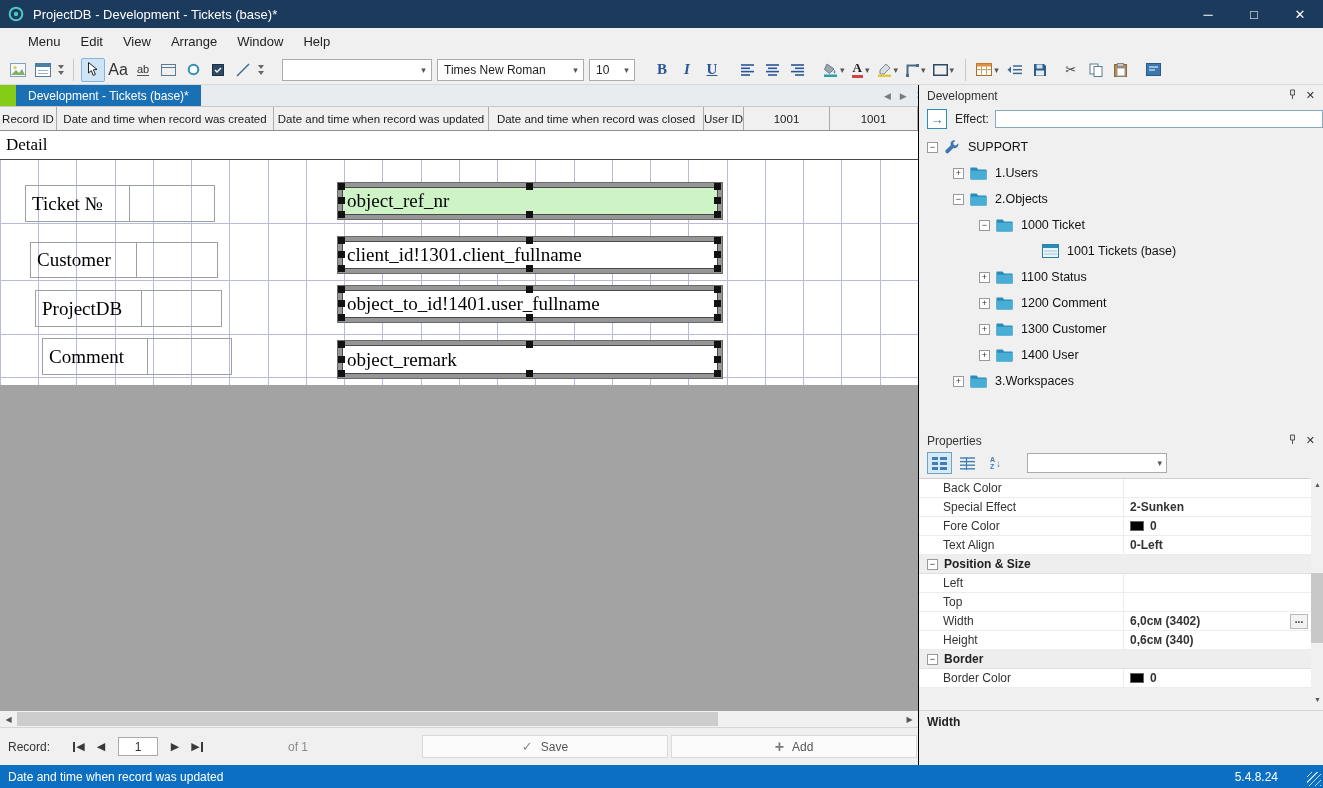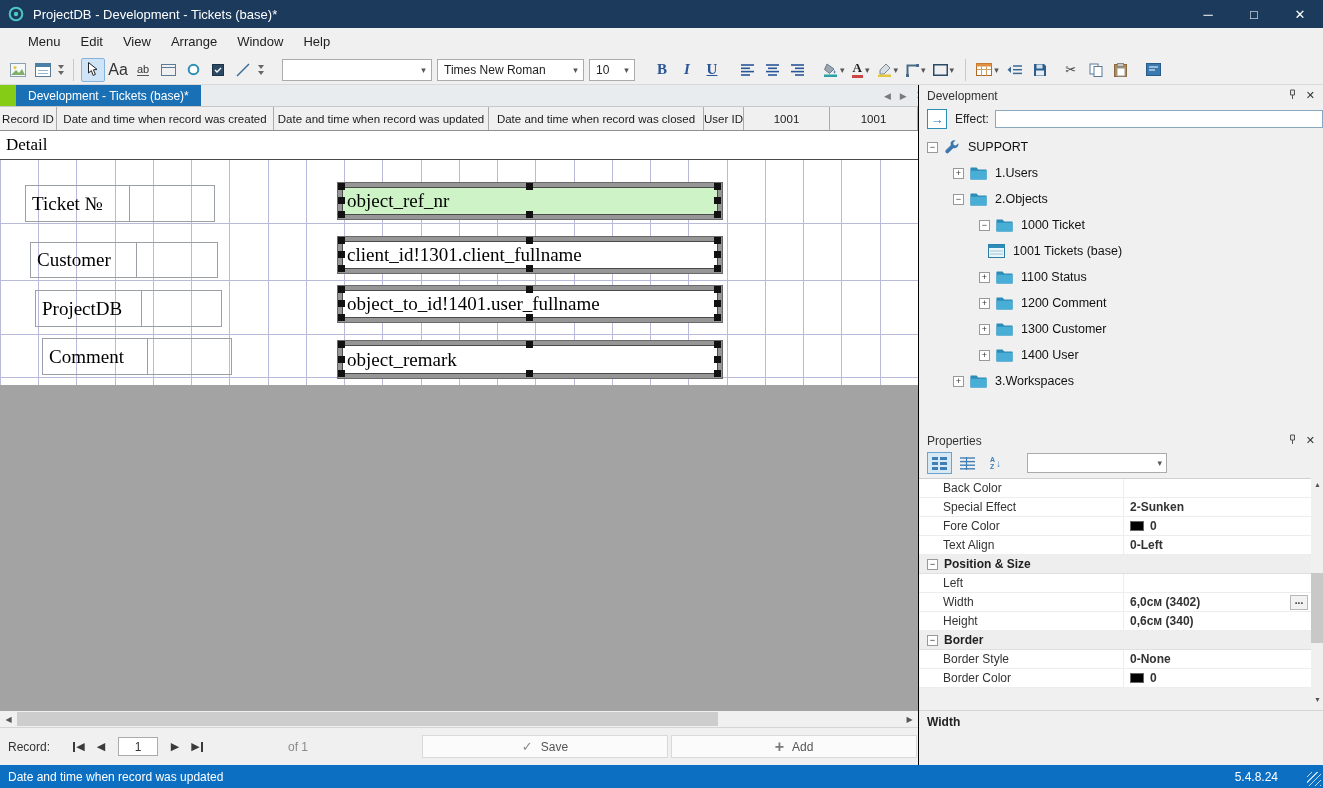--- a/index.html
+++ b/index.html
@@ -522,21 +522,21 @@
         <div class="titem" style="padding-left: 60px;">
           <span class="texp">−</span>
           <span class="ticon">
             <svg width="17" height="14" viewBox="0 0 17 14">
               <path d="M1 1.5h5.5l1.8 2H16a.6.6 0 0 1 .6.6V13a.6.6 0 0 1-.6.6H1A.6.6 0 0 1 .4 13V2A.6.6 0 0 1 1 1.5Z" fill="#2b8cb8"></path>
               <path d="M.6 4.8h15.9V13a.6.6 0 0 1-.6.6H1.2a.6.6 0 0 1-.6-.6Z" fill="#49aed6"></path>
             </svg>
           </span>
           <span class="tlabel">1000 Ticket</span>
         </div>
-        <div class="titem" style="padding-left: 52px;">
+        <div class="titem" style="padding-left: 106px;">
           <span class="texp spacer"></span>
           <span class="ticon">
             <svg width="17" height="14" viewBox="0 0 17 14">
               <rect x="0.5" y="0.5" width="16" height="13" fill="#eaf5fa" stroke="#2a7d9e"></rect>
               <rect x="0.5" y="0.5" width="16" height="3.5" fill="#2b8cb8"></rect>
               <line x1="2" y1="7" x2="15" y2="7" stroke="#9fc6d8"></line>
               <line x1="2" y1="10" x2="15" y2="10" stroke="#9fc6d8"></line>
             </svg>
           </span>
           <span class="tlabel">1001 Tickets (base)</span>
@@ -669,41 +669,41 @@
           <span class="gexp">−</span>
           <span class="gname">Position &amp; Size</span>
         </div>
         <div class="prow">
           <div class="pname">Left</div>
           <div class="pval">
             <span class="pvtext"></span>
           </div>
         </div>
         <div class="prow">
+          <div class="pname">Top</div>
+          <div class="pval">
+            <span class="pvtext"></span>
+          </div>
+        </div>
+        <div class="prow">
           <div class="pname">Width</div>
           <div class="pval">
             <span class="pvtext">6,0см (3402)</span>
             <span class="pellipsis">...</span>
           </div>
         </div>
         <div class="prow">
           <div class="pname">Height</div>
           <div class="pval">
             <span class="pvtext">0,6см (340)</span>
           </div>
         </div>
         <div class="prow group">
           <span class="gexp">−</span>
           <span class="gname">Border</span>
-        </div>
-        <div class="prow">
-          <div class="pname">Border Style</div>
-          <div class="pval">
-            <span class="pvtext">0-None</span>
-          </div>
         </div>
         <div class="prow">
           <div class="pname">Border Color</div>
           <div class="pval">
             <span class="swatch" style="background: rgb(0, 0, 0);"></span>
             <span class="pvtext">0</span>
           </div>
         </div>
       </div>
     <div id="prop-vscroll">

